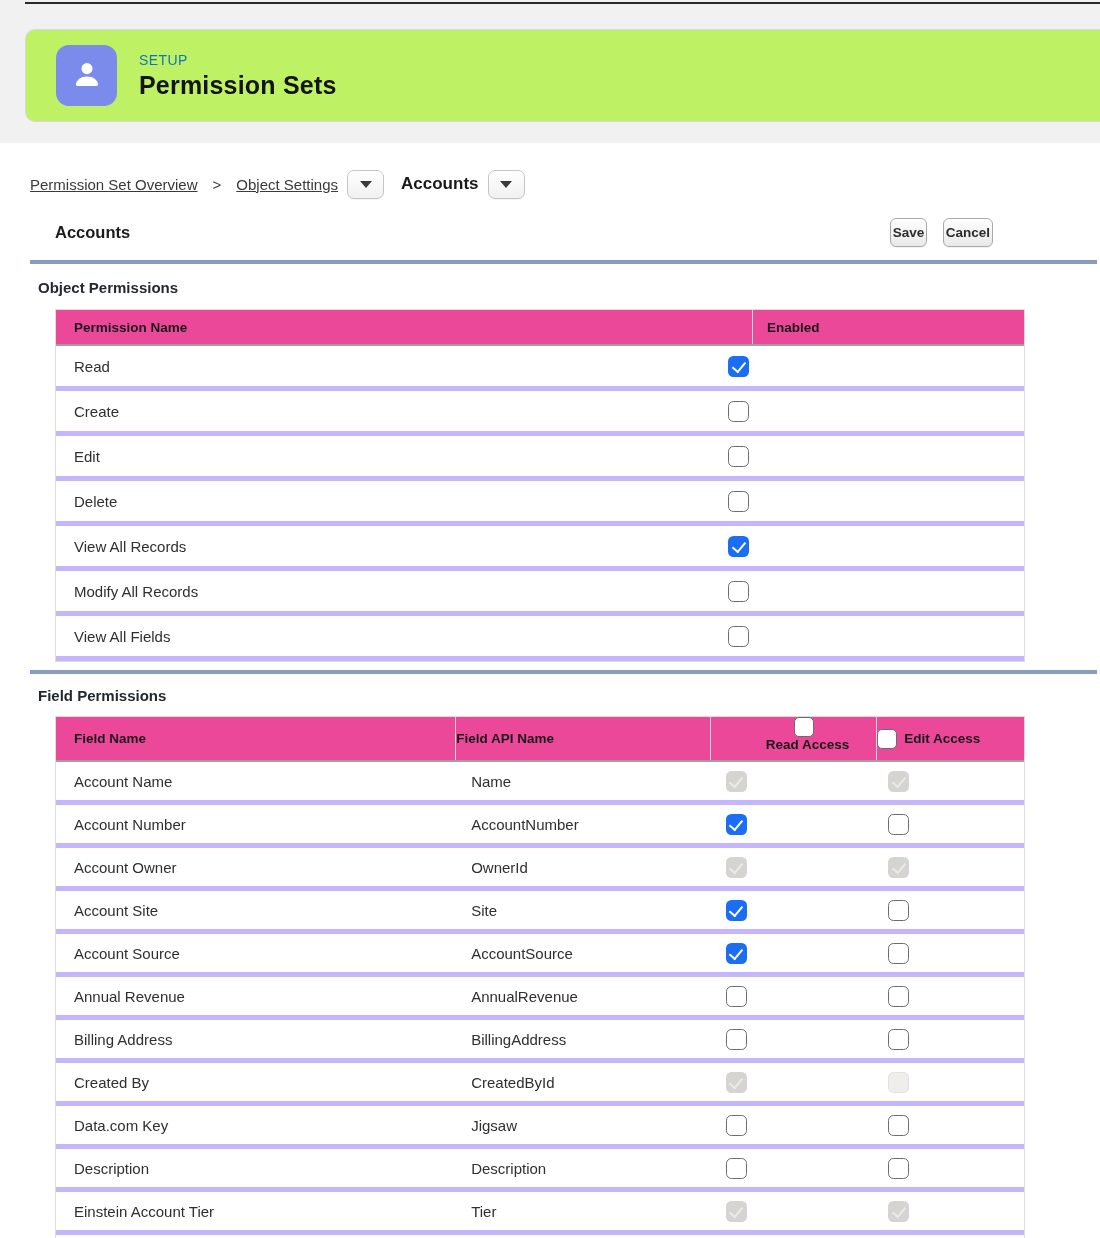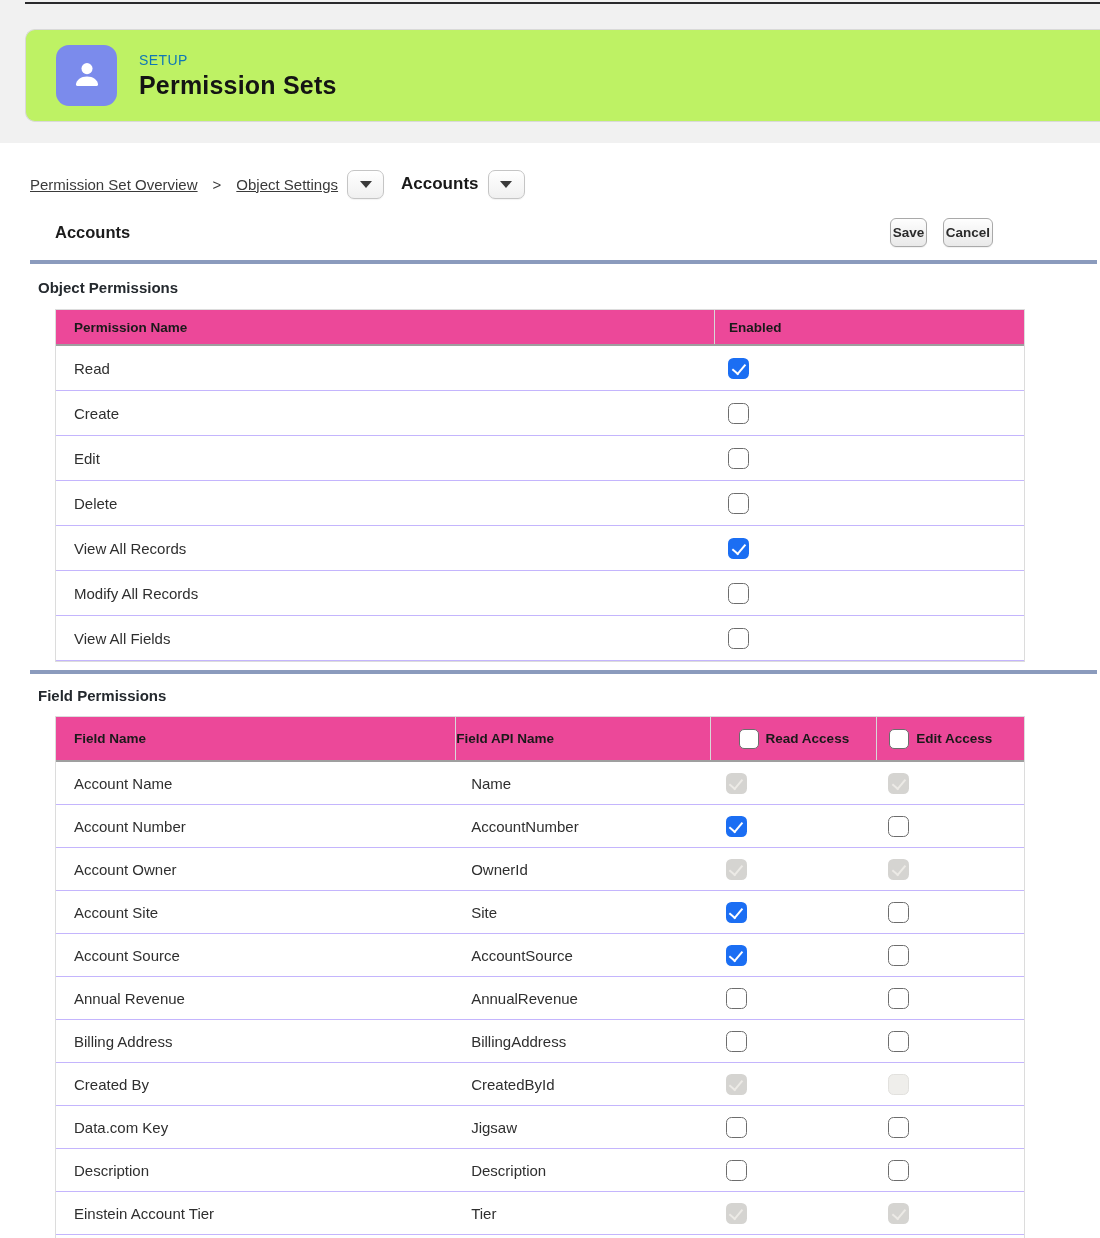--- a/index.html
+++ b/index.html
@@ -41,37 +41,37 @@
   .section-divider { height:4px; background:#8b9bbd; margin:12px 3px 0 30px; }
   .section-heading { margin:15px 0 0 38px; font-size:15px; font-weight:700; color:#24292e; }
 
   
   .ptable { margin:13px 0 0 55px; width:970px; border:1px solid #dcdcdc; background:#fff; }
   .thead { display:flex; background:#ec4899; border-bottom:2px solid #9f9f9f; align-items:center; }
   .th { font-size:13.5px; font-weight:700; color:#1a1a1a; display:flex; align-items:center; height:100%; }
   .th + .th { border-left:1px solid #d8d8d8; }
   .t1 .thead { height:36px; }
   .t1 .th1 { width:658px; padding-left:18px; }
-  .t1 .th2 { flex:1; padding-left:14px; }
+  .t1 .th2 { flex:1; padding-left:14px;margin-left:38px; }
   .t1 .prow { height:45px; }
   .t1 .cell-name { width:658px; padding-left:18px; }
   .t1 .cell-cb  { flex:1; padding-left:14px; }
 
   .t2 .thead { height:45px; }
   .t2 .thA { width:400px; padding-left:18px; }
   .t2 .thB { width:255px; }
-  .t2 .thC { width:167px; padding-left:28px; }
-  .t2 .thD { width:148px; padding-left:12px; }
+  .t2 .thC { width:167px; padding-left:28px;flex-direction:column; }
+  .t2 .thD { width:148px; padding-left:0; }
   .t2 .prow { height:43px; }
   .t2 .cell-field { width:400px; padding-left:18px; }
   .t2 .cell-api   { width:255px; padding-left:16px; }
   .t2 .cell-read  { width:167px; padding-left:16px; }
   .t2 .cell-edit  { width:148px; padding-left:12px; }
 
-  .prow { display:flex; align-items:flex-end; border-bottom:1px solid #c4b5fd; background:#fff; }
+  .prow { display:flex; align-items:flex-end; border-bottom:5px solid #c4b5fd; background:#fff; }
   .cell { font-size:15px; color:#2f2f2f; display:flex; align-items:center; height:100%; }
 
   
   .cb { display:inline-block; width:21px; height:21px; border-radius:5.5px; position:relative; flex:0 0 auto; }
   .cb-checked { background:#1b6ef3; cursor:pointer; }
   .cb-checked::after { content:''; position:absolute; left:6.6px; top:3px; width:5.6px; height:11px;
     border:solid #fff; border-width:0 2.6px 2.6px 0; transform:rotate(40deg); }
   .cb-unchecked { background:#fff; border:1.6px solid #6d6d6d; cursor:pointer; }
   .cb-dis-checked { background:#d5d4d1; }
   .cb-dis-checked::after { content:''; position:absolute; left:6.6px; top:3px; width:5.6px; height:11px;

